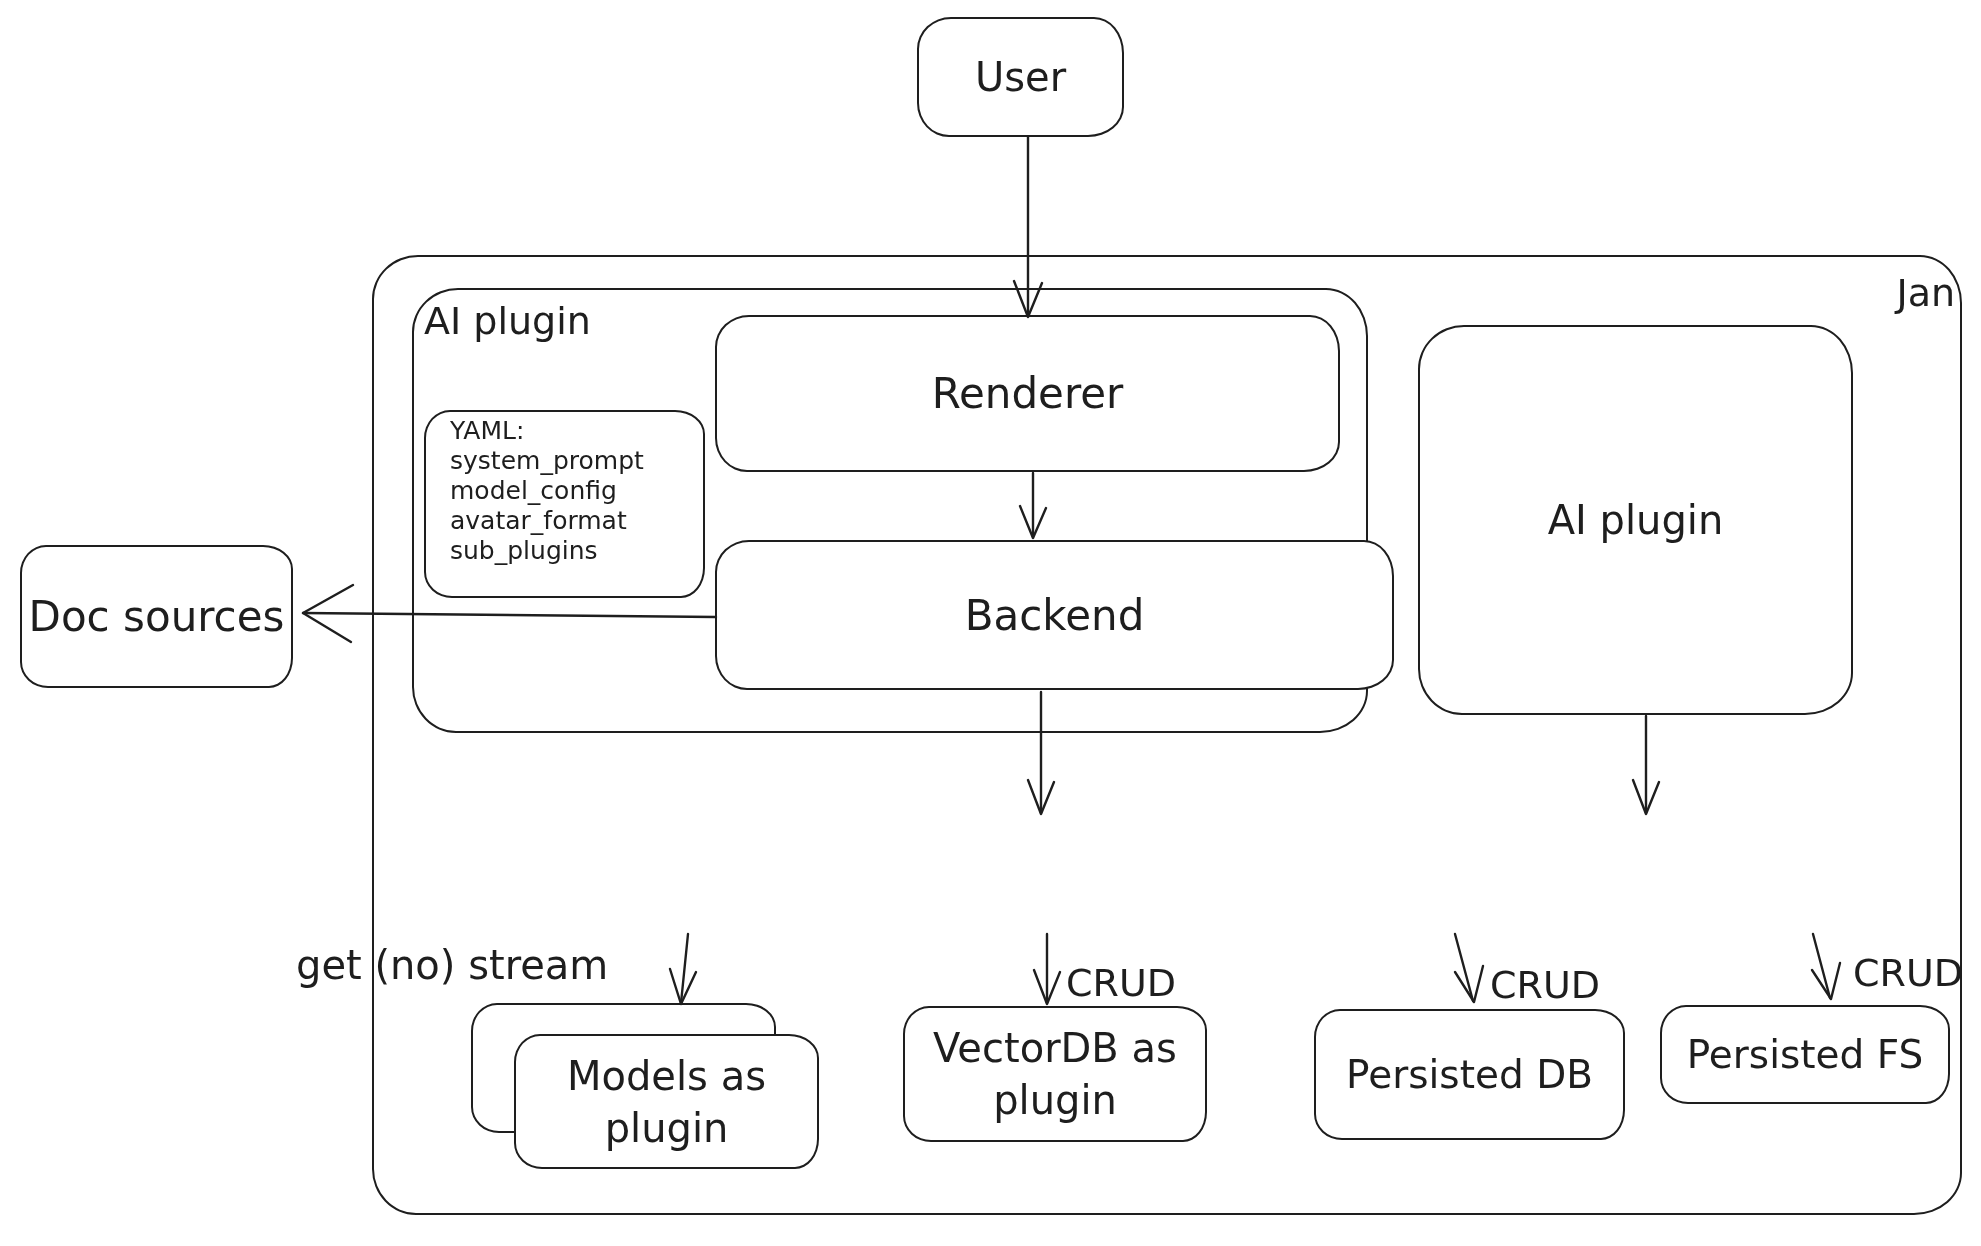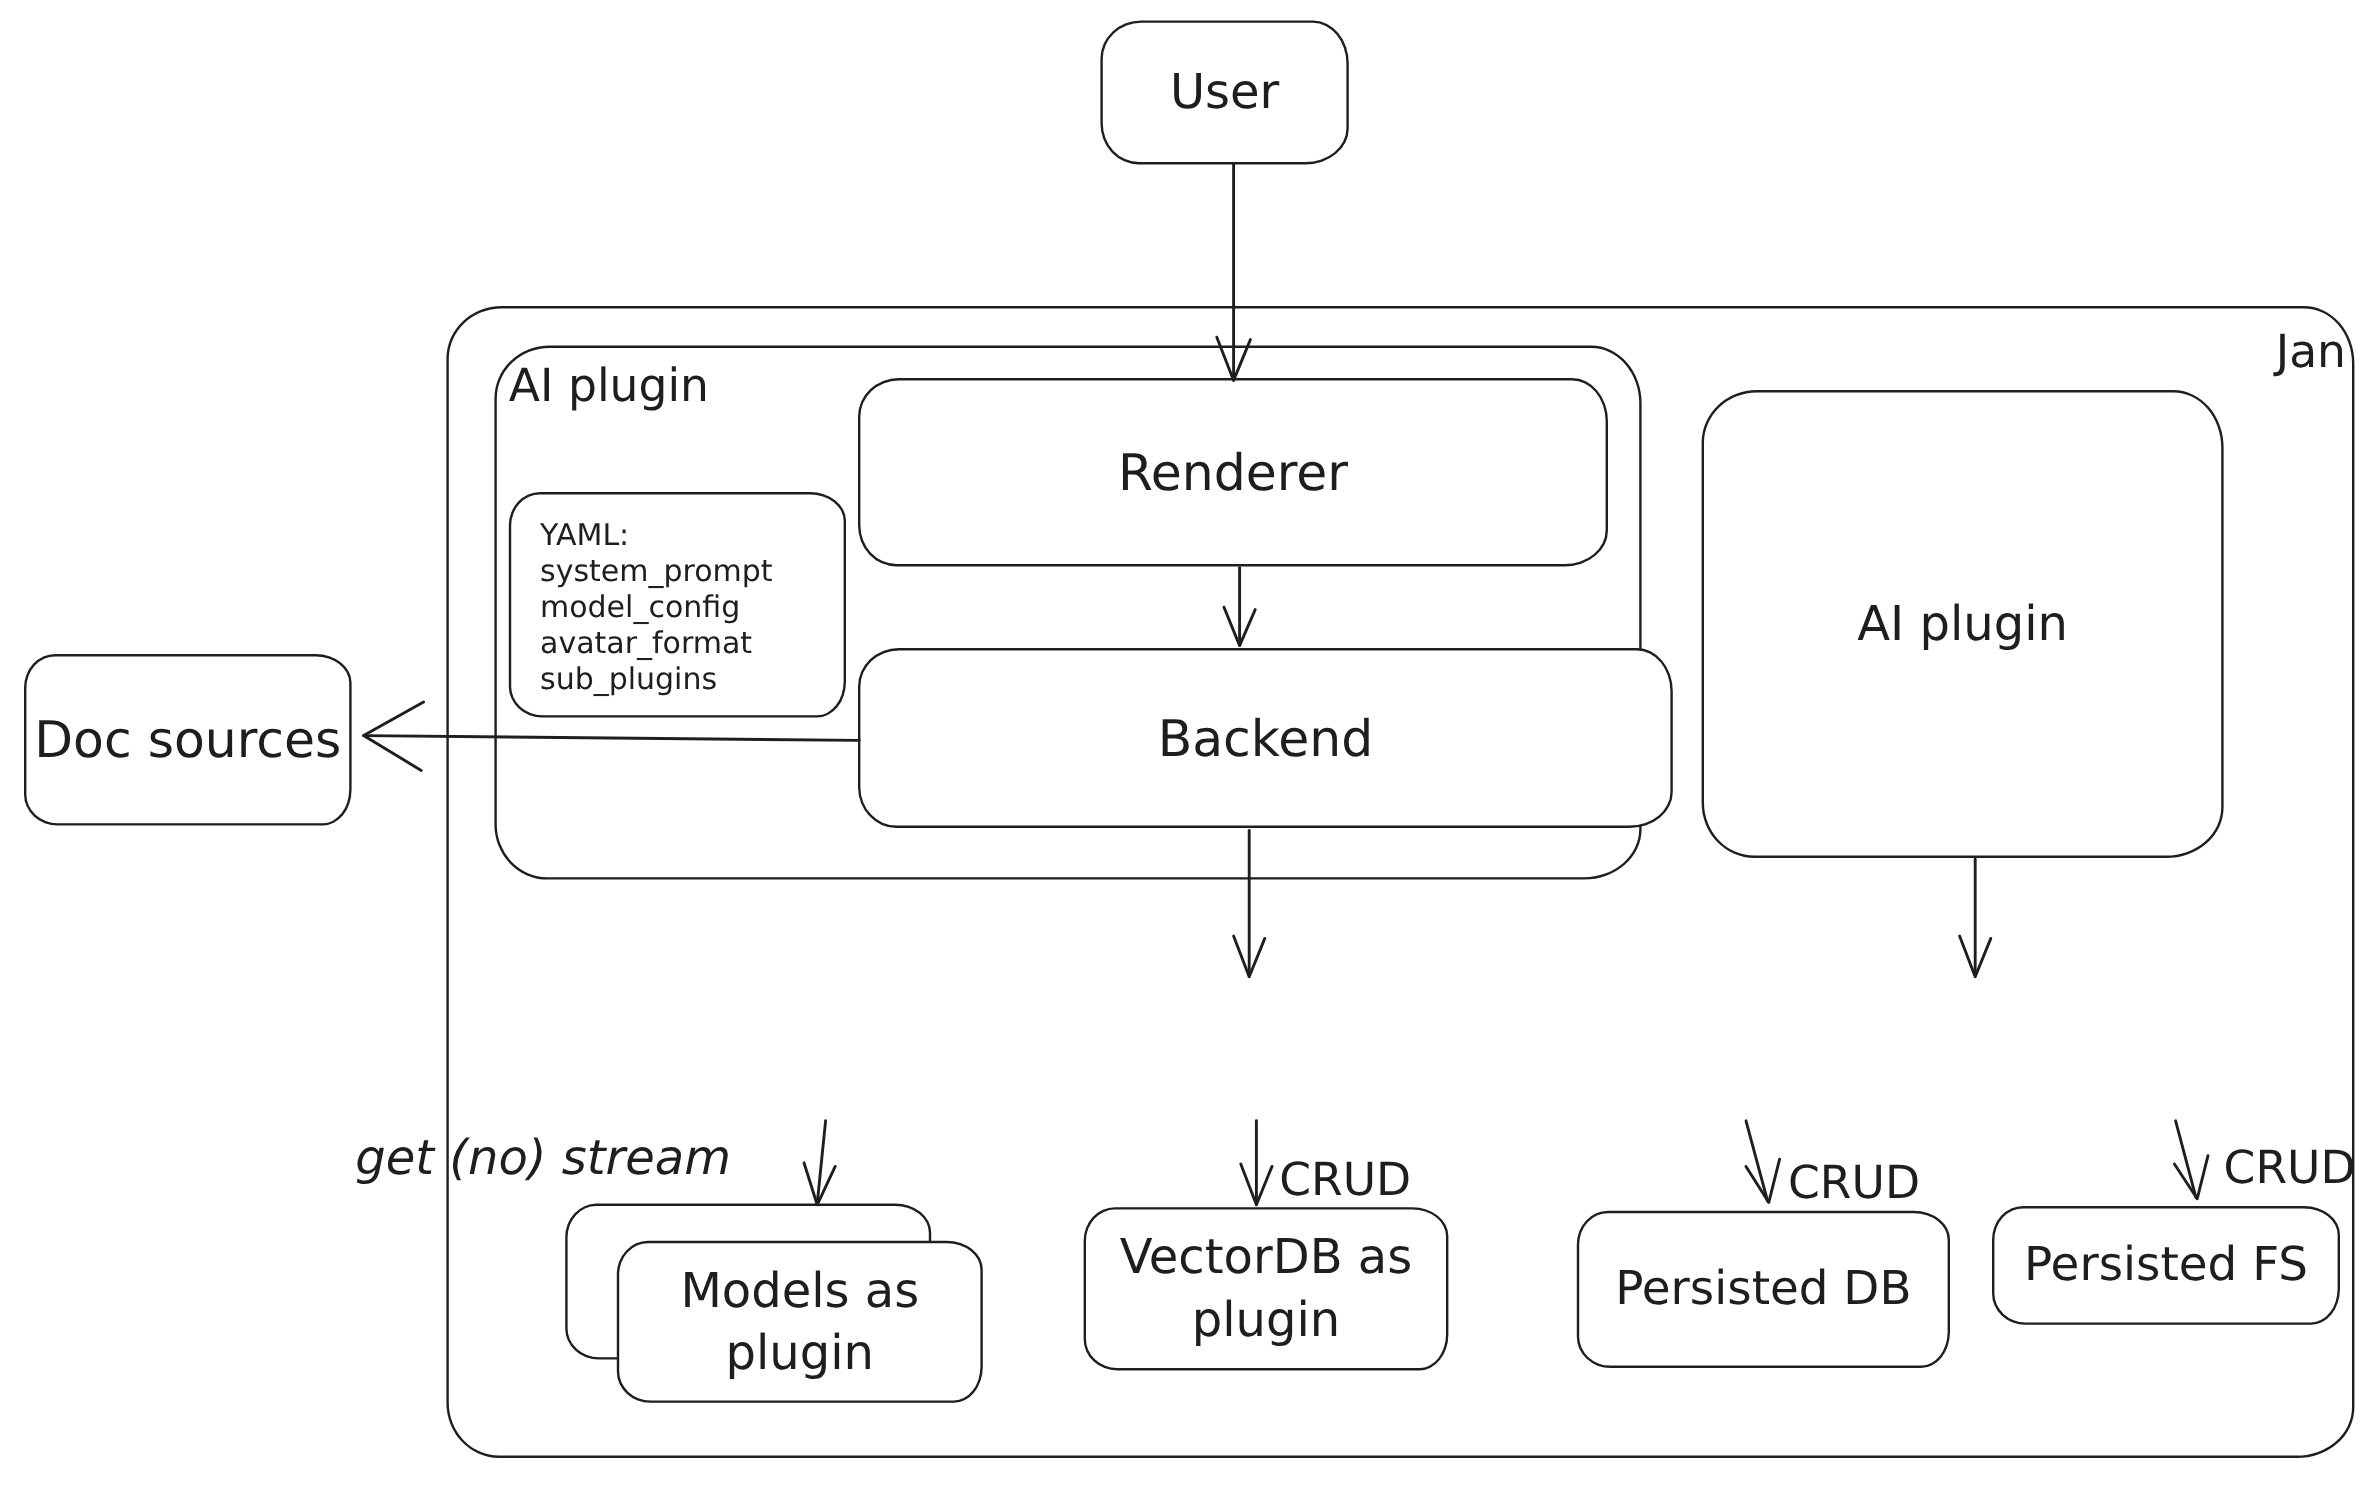--- a/index.html
+++ b/index.html
@@ -15,21 +15,21 @@
     box-sizing:border-box;
   }
   .rounded-sm { border-radius:26px 30px 24px 28px / 28px 24px 30px 26px; }
   .rounded-md { border-radius:34px 30px 36px 32px / 32px 36px 30px 34px; }
   .rounded-lg { border-radius:46px 42px 48px 44px / 44px 48px 42px 46px; }
   .container-box { background:transparent; }
   .lbl { position:absolute; white-space:pre; line-height:1.25; }
   .note {
     position:absolute; border:2.5px solid var(--stroke); background:var(--bg);
     border-radius:26px 30px 24px 28px / 28px 24px 30px 26px;
-    box-sizing:border-box; padding:19px 8px 0 24px; font-size:25px; line-height:30px;
+    box-sizing:border-box; padding:4px 8px 0 24px; font-size:25px; line-height:30px;
   }
   .note div { white-space:pre; }
   svg.arrows { position:absolute; left:0; top:0; pointer-events:none; }
   svg.arrows path { stroke:var(--stroke); stroke-width:2.4; fill:none; stroke-linecap:round; stroke-linejoin:round; }
 </style>
 </head>
 <body>
 
 <div class="canvas">
 
@@ -118,19 +118,19 @@
       <path d="M1455 934 L1473 1001"></path>
       <path d="M1474 1002 L1455 972 M1474 1002 L1483 966"></path>
     </g>
     <g>
       <path d="M1813 934 L1830 998"></path>
       <path d="M1831 999 L1812 970 M1831 999 L1840 963"></path>
     </g>
   </svg>
 
 
-  <div class="lbl" style="left:296px; top:940px; font-size:40px;font-style:italic;">get (no) stream</div>
+  <div class="lbl" style="left:296px; top:940px; font-size:40px;">get (no) stream</div>
 
   <div class="lbl" style="left:1066px; top:960px; font-size:38px;">CRUD</div>
   <div class="lbl" style="left:1490px; top:962px; font-size:38px;">CRUD</div>
   <div class="lbl" style="left:1853px; top:950px; font-size:38px;">CRUD</div>
 
 </div>
 
 </body></html>

